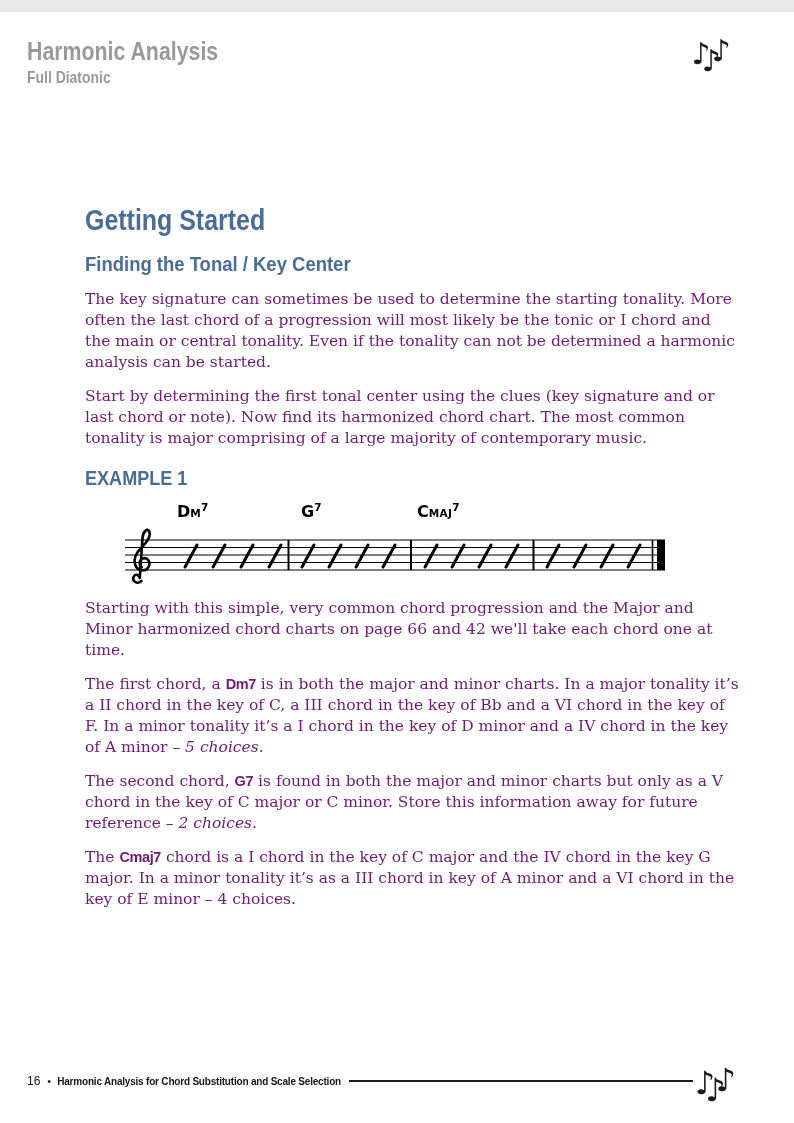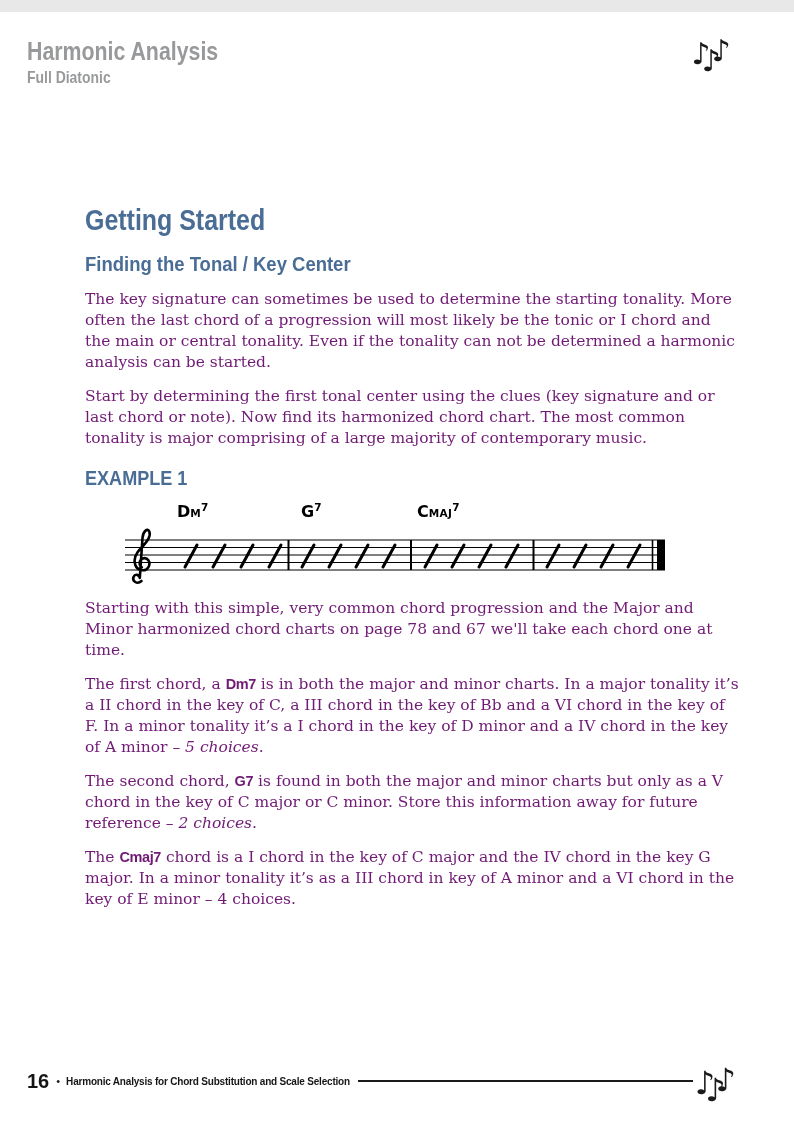--- a/index.html
+++ b/index.html
@@ -84,21 +84,21 @@
   .chord-0 { left:52px; }
   .chord-1 { left:176px; }
   .chord-2 { left:292px; }
 
   
   .page-footer {
     position:absolute; left:27px; right:58px; top:1050px;
     display:flex; align-items:center;
     font-family:"Liberation Sans", sans-serif; color:#161616;
   }
-  .page-num { font-weight:bold; font-size:20px; }
+  .page-num { font-weight:normal; font-size:12px; }
   .footer-bullet { font-size:11px; margin:0 6px 0 7px; }
   .footer-title { font-weight:bold; font-size:10px; letter-spacing:-0.2px; white-space:nowrap; }
   .footer-rule { flex:1; height:2px; background:#1a1a1a; margin:0 2px 0 8px; }
   .footer-notes { font-size:32px; letter-spacing:-10px; padding-right:10px; }
 </style>
 </head>
 <body>
 
 <div class="page">
 
@@ -157,21 +157,21 @@
           <line x1="354" y1="42" x2="366" y2="20"></line>
           <line x1="381" y1="42" x2="393" y2="20"></line>
           <line x1="422" y1="42" x2="434" y2="20"></line>
           <line x1="449" y1="42" x2="461" y2="20"></line>
           <line x1="476" y1="42" x2="488" y2="20"></line>
           <line x1="503" y1="42" x2="515" y2="20"></line>
         </g>
       </svg>
     </div>
 
-    <p class="body-par" style="margin-top:8px;">Starting with this simple, very common chord progression and the Major and Minor harmonized chord charts on page 78 and 67 we'll take each chord one at time.</p>
+    <p class="body-par" style="margin-top:8px;">Starting with this simple, very common chord progression and the Major and Minor harmonized chord charts on page 66 and 42 we'll take each chord one at time.</p>
     <p class="body-par"><span>The first chord, a </span><span class="seg-chord">Dm7</span><span> is in both the major and minor charts. In a major tonality it’s a II chord in the key of C, a III chord in the key of Bb and a VI chord in the key of F. In a minor tonality it’s a I chord in the key of D minor and a IV chord in the key of A minor – </span><span class="seg-italic">5 choices</span><span>.</span></p>
     <p class="body-par"><span>The second chord, </span><span class="seg-chord">G7</span><span> is found in both the major and minor charts but only as a V chord in the key of C major or C minor. Store this information away for future reference – </span><span class="seg-italic">2 choices</span><span>.</span></p>
     <p class="body-par"><span>The </span><span class="seg-chord">Cmaj7</span><span> chord is a I chord in the key of C major and the IV chord in the key G major. In a minor tonality it’s as a III chord in key of A minor and a VI chord in the key of E minor – 4 choices.</span></p>
   </div>
 
   <div class="page-footer">
     <span class="page-num">16</span>
     <span class="footer-bullet">•</span>
     <span class="footer-title">Harmonic Analysis for Chord Substitution and Scale Selection</span>
     <span class="footer-rule"></span>

